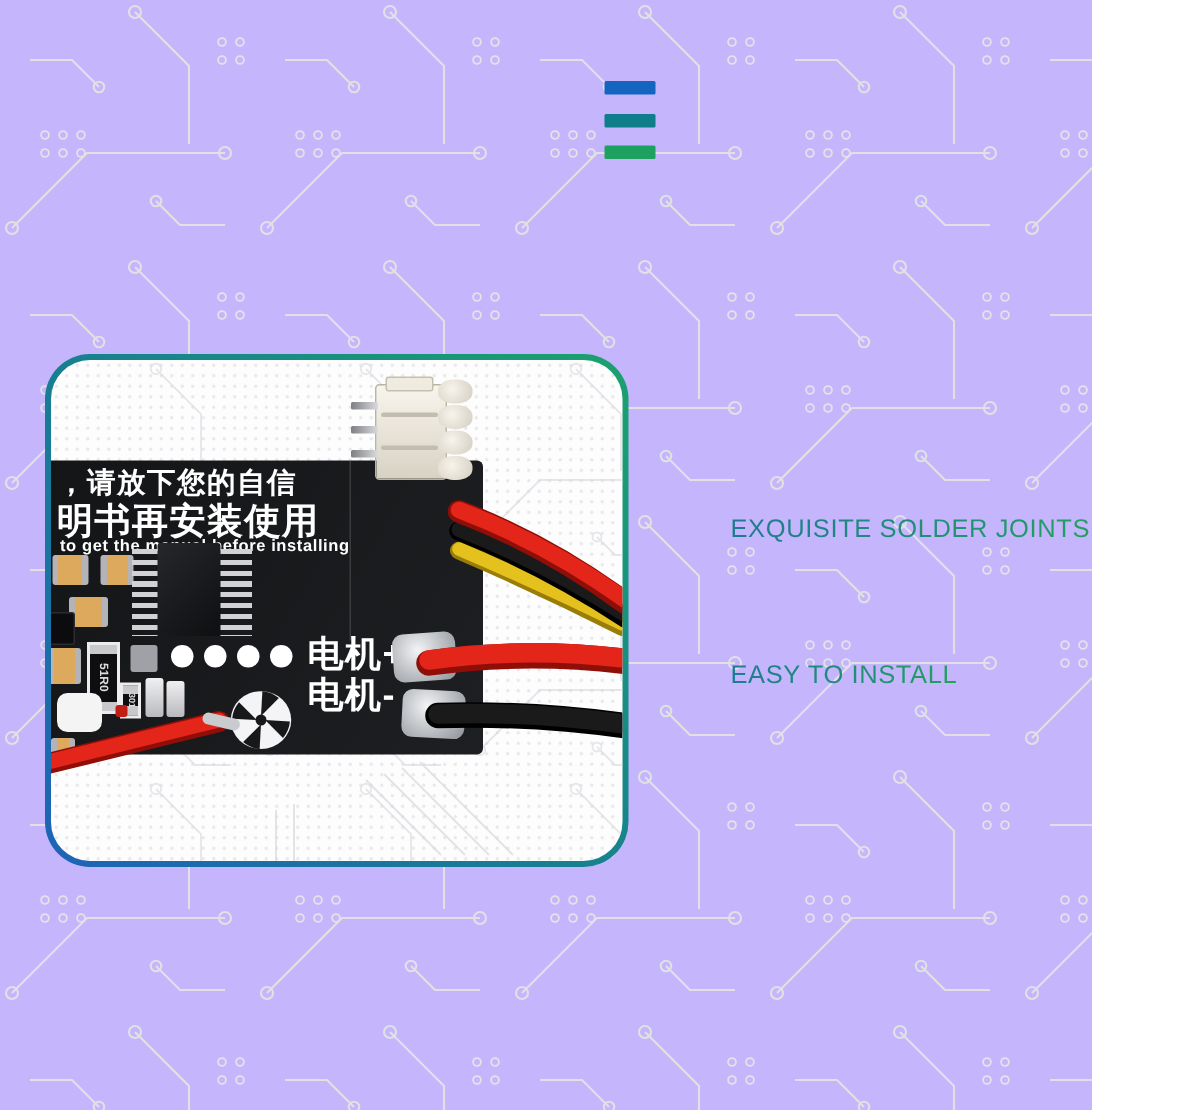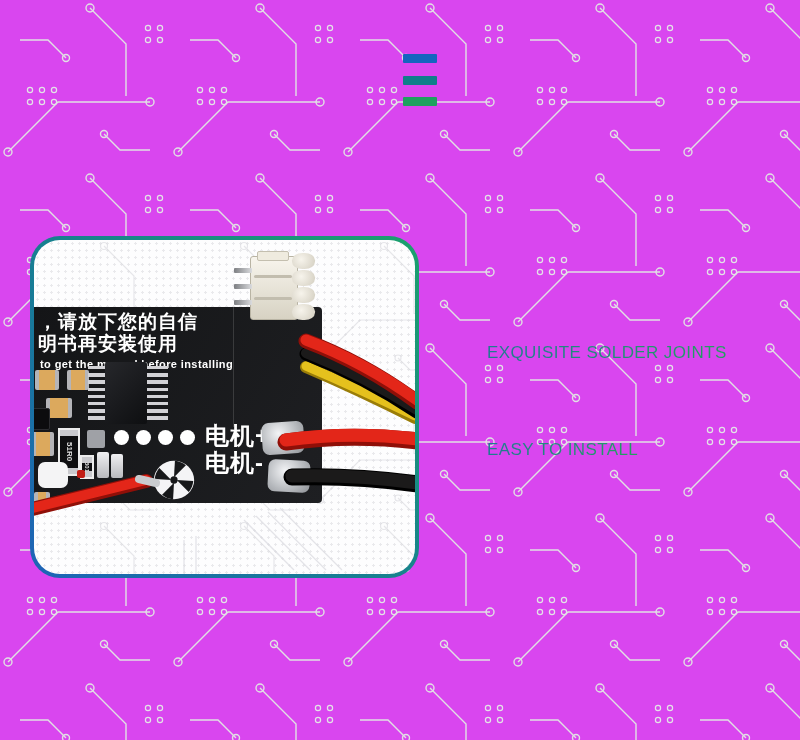--- a/index.html
+++ b/index.html
@@ -1,17 +1,17 @@
 <!DOCTYPE html>
 <html><head>
 <meta charset="utf-8">
 <style>
   html,body{margin:0;padding:0;}
   body{font-family:"Liberation Sans",sans-serif;}
-  .stage{position:relative;width:800px;height:740px;background:#d946ef;overflow:hidden;}
+  .stage{position:relative;width:728px;height:740px;background:#c4b5fd;overflow:hidden;}
   .bg-svg{position:absolute;left:0;top:0;z-index:0;}
 
   
   .bar{position:absolute;left:403px;width:34px;height:9px;border-radius:1px;}
   .bar1{top:54px;}
   .bar2{top:76px;}
   .bar3{top:97px;}
 
   
   .card{position:absolute;left:30px;top:236px;width:389px;height:342px;
@@ -24,21 +24,21 @@
         background-size:7px 7px;}
   .inner-pattern{position:absolute;left:0;top:0;z-index:1;}
 
   
   .pcb{position:absolute;left:0;top:67px;width:288px;height:196px;z-index:2;
        background:linear-gradient(120deg,#141517,#1e1f22);
        border-radius:0 4px 4px 0;}
   .vscore{position:absolute;left:199px;top:0;width:1px;height:120px;background:rgba(255,255,255,.14);}
   .silk{position:absolute;color:#fff;font-weight:bold;white-space:nowrap;}
   .silk1{left:4px;top:2px;font-size:19px;letter-spacing:1px;}
-  .silk2{left:4px;top:24px;font-size:19px;letter-spacing:1px;font-family:Liberation Serif, serif;}
+  .silk2{left:4px;top:24px;font-size:24px;letter-spacing:1px;font-family:Liberation Serif, serif;}
   .silk3{left:6px;top:51px;font-size:11px;letter-spacing:.4px;}
   .motor{position:absolute;color:#fff;font-weight:bold;font-size:24px;letter-spacing:1px;}
   .motor-plus{left:171px;top:113px;}
   .motor-minus{left:171px;top:140px;}
 
   
   .cap{position:absolute;border-radius:2px;
        background:linear-gradient(90deg,#b4b4b8 0 4px,#dca95d 4px calc(100% - 4px),#b4b4b8 calc(100% - 4px));}
   .blackcomp{position:absolute;background:#0c0c0e;border:1px solid #2c2c30;border-radius:2px;}
   .ic-body{position:absolute;left:71px;top:55px;width:42px;height:62px;background:linear-gradient(135deg,#26272b,#0e0f11);border-radius:2px;}

